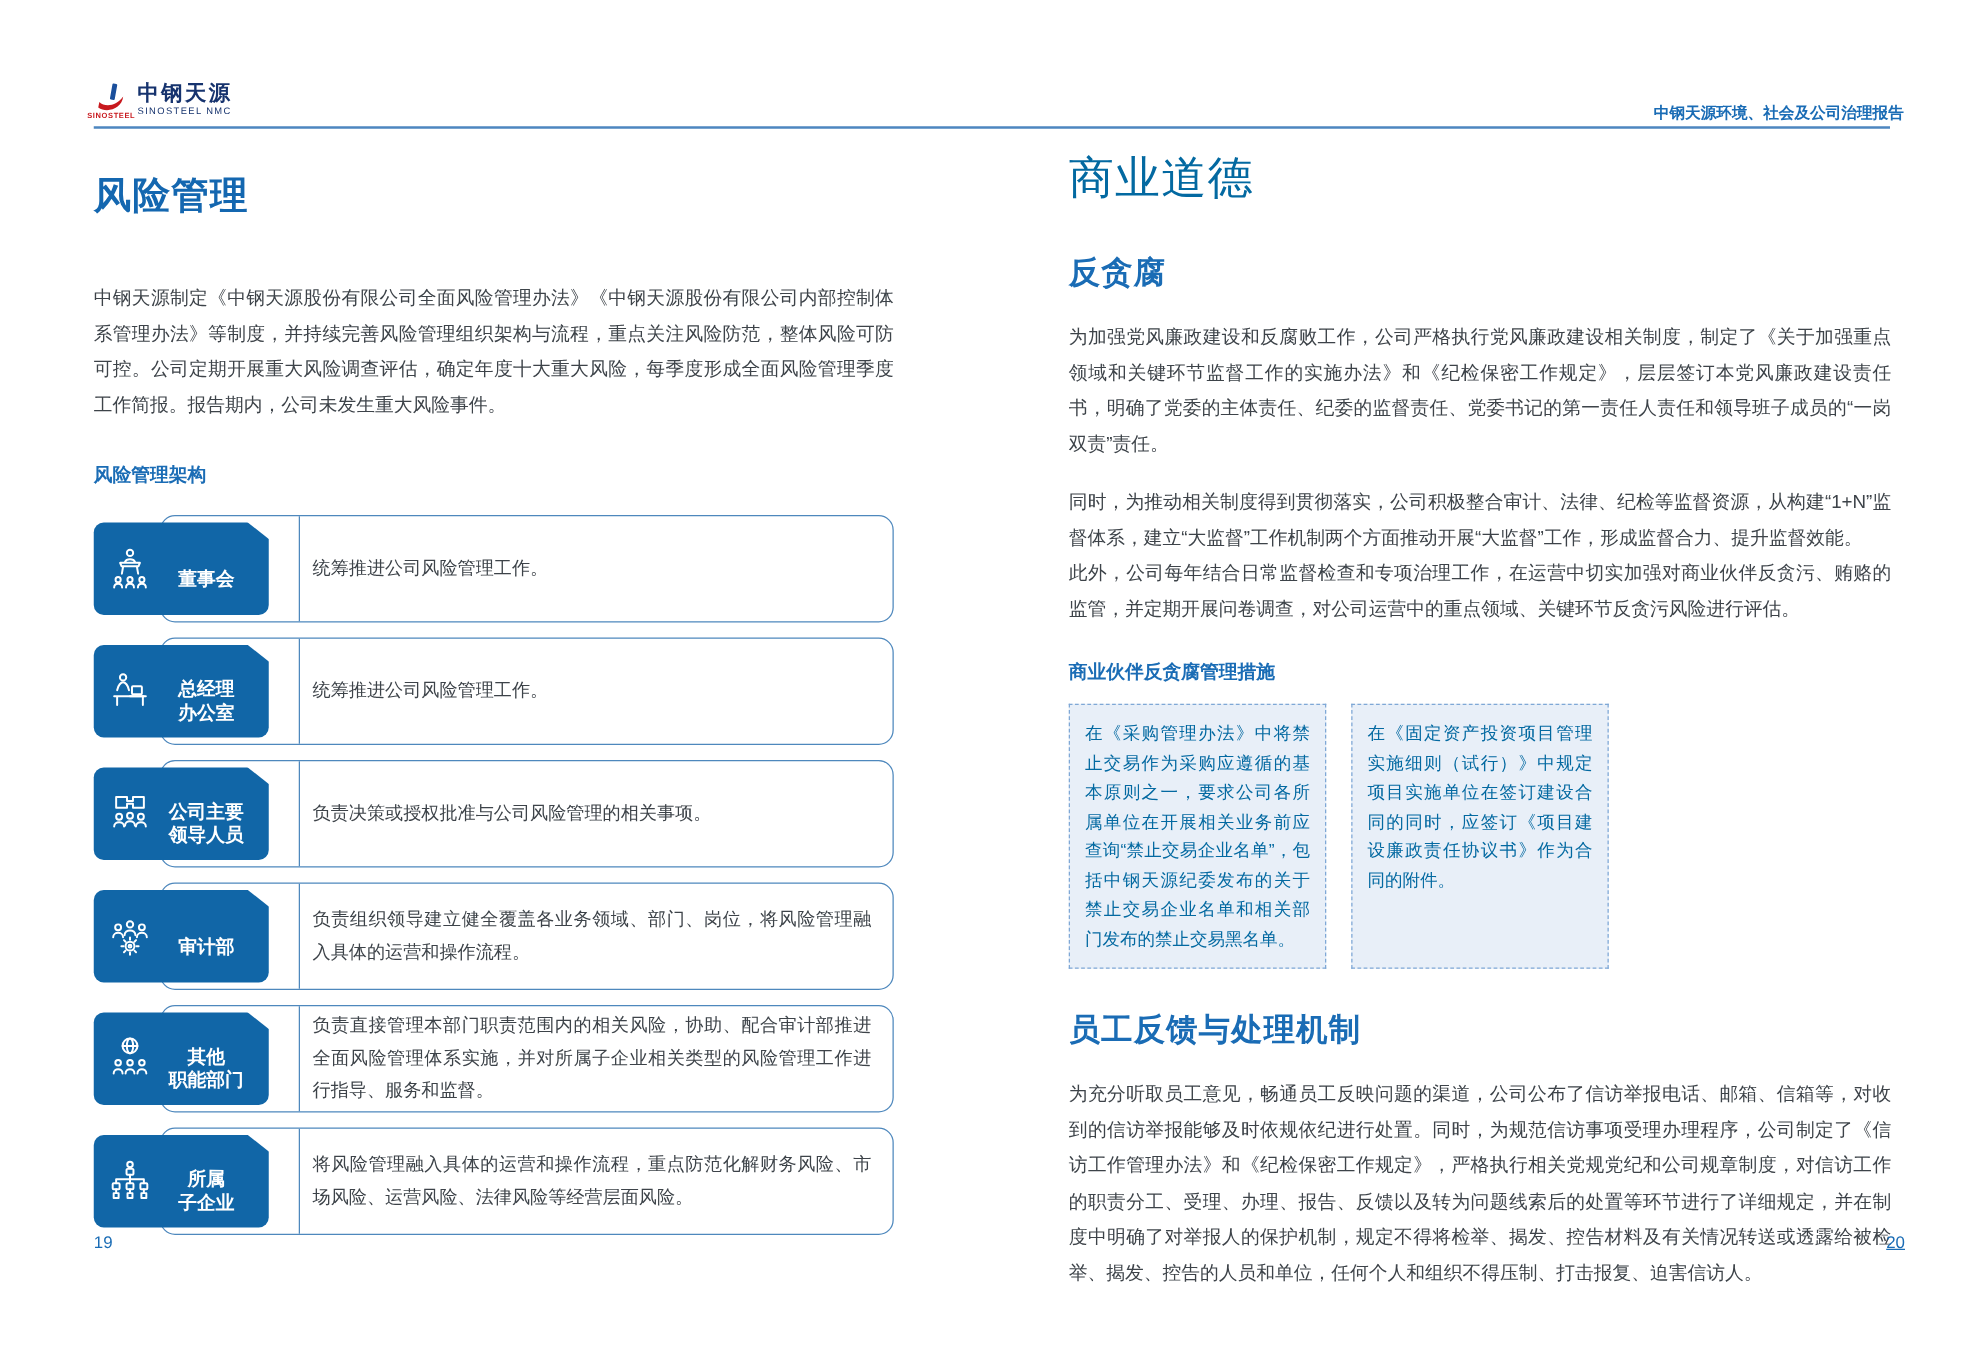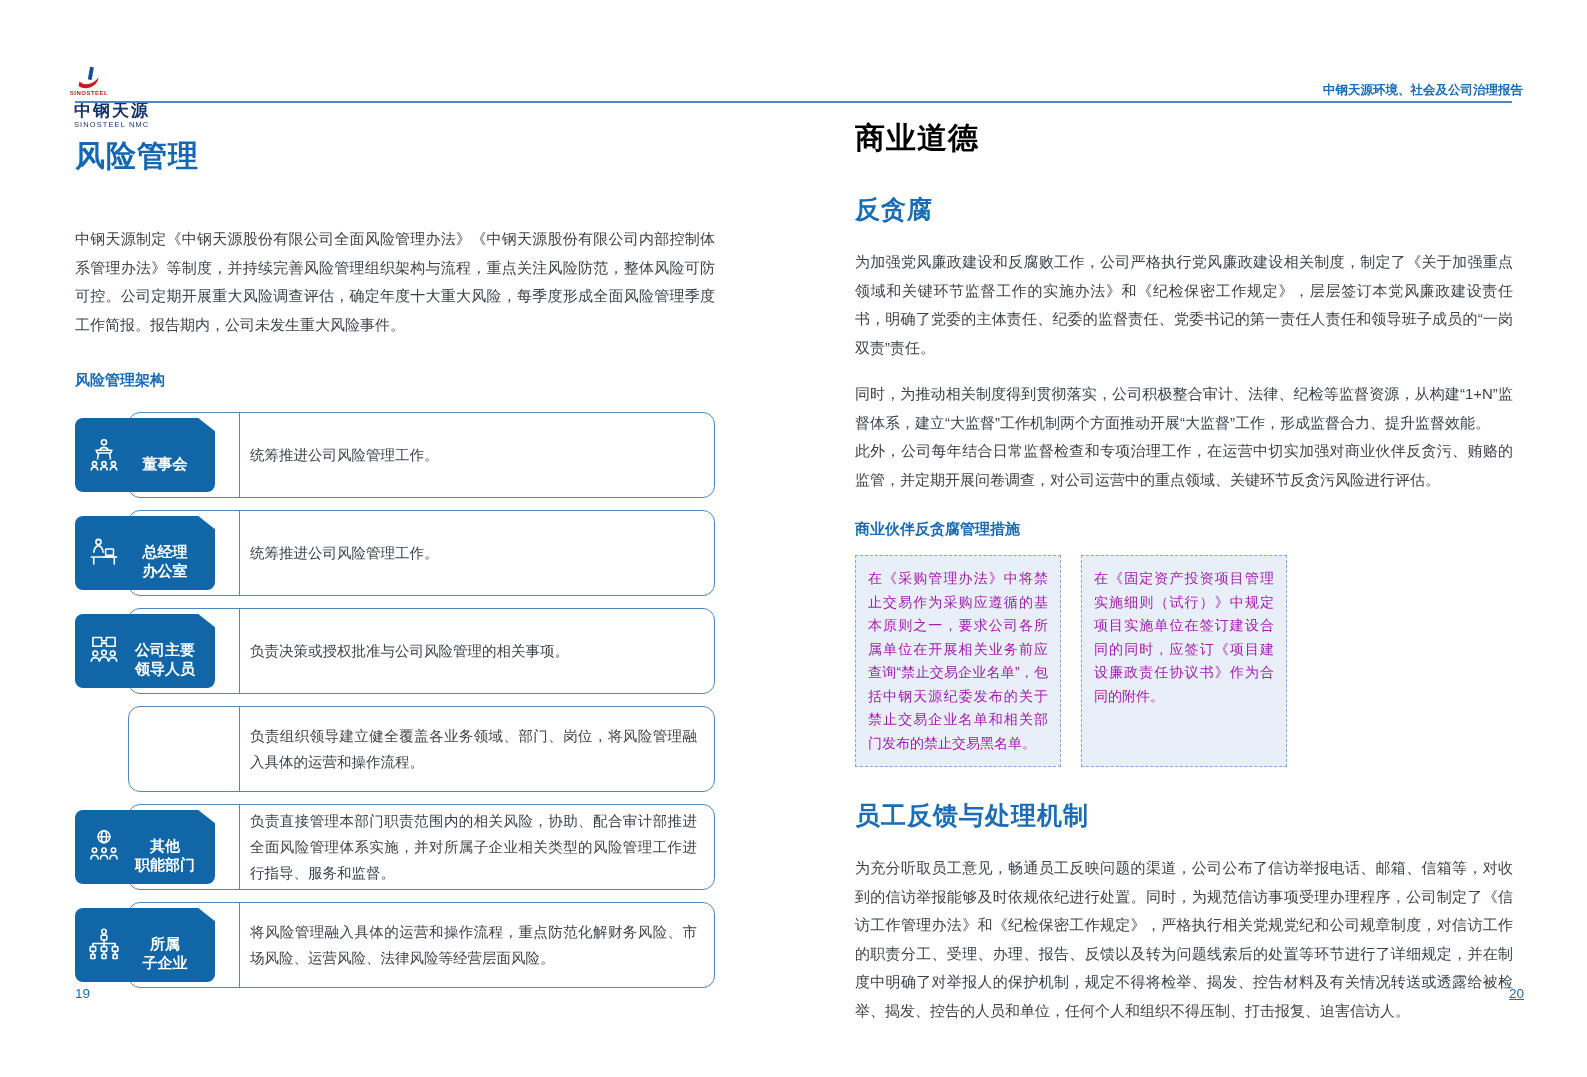--- a/index.html
+++ b/index.html
@@ -1,51 +1,51 @@
 <!DOCTYPE html>
 <html><head>
 <meta charset="utf-8">
 <style>
   html,body{margin:0;padding:0;background:#ffffff;}
   .page{position:relative;width:1587px;height:1077px;background:#ffffff;overflow:hidden;
         font-family:"Liberation Sans","DejaVu Sans",sans-serif;color:#3d4349;}
   
-  .logo{position:absolute;left:74px;top:66px;display:flex;align-items:flex-start;gap:6px;flex-direction:column;}
+  .logo{position:absolute;left:74px;top:66px;display:flex;align-items:flex-start;gap:6px;}
   .logo-mark{width:30px;display:flex;flex-direction:column;align-items:center;}
   .logo-mark .sub{font-size:6px;color:#c8191e;font-weight:700;letter-spacing:.5px;margin-top:-2px;}
   .logo-text .cn{font-size:17px;font-weight:700;color:#16336e;letter-spacing:2px;line-height:18px;}
   .logo-text .en{font-size:7.5px;color:#16336e;letter-spacing:1.1px;line-height:9px;}
   .report-title{position:absolute;right:64px;top:82px;font-size:12.5px;font-weight:700;color:#1a6cb5;}
   .head-rule{position:absolute;left:75px;right:75px;top:101px;height:2px;background:#4d86c0;}
   
   .left-col{position:absolute;left:75px;top:136px;width:640px;}
   .right-col{position:absolute;left:855px;top:118px;width:658px;}
   h1.l{font-size:30px;font-weight:800;color:#1467b0;margin:0 0 0 0;letter-spacing:1px;}
-  h1.r{font-size:30px;font-weight:700;color:#000000;margin:0;letter-spacing:1px;}
+  h1.r{font-size:36px;font-weight:400;color:#0369a1;margin:0;letter-spacing:1px;}
   h2.r{font-size:25px;font-weight:700;color:#1a6cb5;margin:0;letter-spacing:1px;}
   .body-p{font-size:15px;line-height:28.5px;text-align:justify;color:#3d4349;margin:0;}
   .mini-label{font-size:15px;font-weight:600;color:#1a6cb5;}
   
   .org{margin-top:22px;}
   .org-row{position:relative;height:86px;margin-bottom:12px;}
   .org-outline{position:absolute;left:53px;right:0;top:0;bottom:0;border:1px solid #4e88bd;border-radius:12px;}
   .org-outline::before{content:"";position:absolute;left:110px;top:0;bottom:0;border-left:1px solid #4e88bd;}
   .org-desc{position:absolute;left:175px;right:18px;top:0;bottom:0;display:flex;align-items:center;
             font-size:14.5px;line-height:26px;text-align:justify;color:#3d4349;}
   .org-tag{position:absolute;left:0;top:6px;width:140px;height:74px;background:#1166a7;border-radius:8px;
            display:flex;align-items:center;z-index:2;}
   .org-tag::after{content:"";position:absolute;top:-1px;right:-1px;width:0;height:0;
            border-top:15px solid #ffffff;border-left:19px solid transparent;}
   .org-tag .ic{width:38px;height:38px;margin-left:10px;flex:0 0 auto;}
   .org-tag .lbl{flex:1;text-align:center;color:#ffffff;font-size:15px;font-weight:700;
            line-height:19px;white-space:pre-line;padding-right:8px;margin-top:16px;}
   
   .measures{display:flex;gap:20px;margin-top:16px;}
   .mbox{width:206px;height:212px;box-sizing:border-box;background:#e8eff8;border:1.5px dashed #7fa8d6;
-        padding:11px 12px;font-size:14px;line-height:23.5px;text-align:justify;color:#a21caf;}
+        padding:11px 12px;font-size:14px;line-height:23.5px;text-align:justify;color:#0369a1;}
   
   .pagenum{position:absolute;top:986px;font-size:13.5px;color:#1a6cb5;}
   .pagenum.pl{left:75px;} .pagenum.pr{right:63px;text-decoration:underline;}
 </style>
 </head>
 <body>
 
 <div class="page">
 
   <div class="logo">
@@ -121,20 +121,34 @@
               <path d="M30 37c0-6 10-6 10 0"></path>
           </svg>
           <div class="lbl">公司主要
 领导人员</div>
         </div>
       </div>
 
       <div class="org-row">
         <div class="org-outline"></div>
         <div class="org-desc">负责组织领导建立健全覆盖各业务领域、部门、岗位，将风险管理融入具体的运营和操作流程。</div>
+        <div class="org-tag">
+          <svg class="ic" viewBox="0 0 48 48" fill="none" stroke="#fff" stroke-width="2" stroke-linecap="round" stroke-linejoin="round">
+            <circle cx="12" cy="15" r="3"></circle>
+              <path d="M7 25c0-6 10-6 10 0"></path>
+            <circle cx="36" cy="15" r="3"></circle>
+              <path d="M31 25c0-6 10-6 10 0"></path>
+            <circle cx="24" cy="12" r="3.2"></circle>
+              <path d="M18.5 23c0-6.5 11-6.5 11 0"></path>
+            <circle cx="24" cy="34" r="4.5"></circle>
+              <circle cx="24" cy="34" r="1.4"></circle>
+            <path d="M24 27.5v-2.2M24 40.5v2.2M17.5 34h-2.2M30.5 34h2.2M19.5 29.5l-1.6-1.6M28.5 38.5l1.6 1.6M19.5 38.5l-1.6 1.6M28.5 29.5l1.6-1.6"></path>
+          </svg>
+          <div class="lbl">审计部</div>
+        </div>
       </div>
 
       <div class="org-row">
         <div class="org-outline"></div>
         <div class="org-desc">负责直接管理本部门职责范围内的相关风险，协助、配合审计部推进全面风险管理体系实施，并对所属子企业相关类型的风险管理工作进行指导、服务和监督。</div>
         <div class="org-tag">
           <svg class="ic" viewBox="0 0 48 48" fill="none" stroke="#fff" stroke-width="2" stroke-linecap="round" stroke-linejoin="round">
             <circle cx="24" cy="11" r="7.5"></circle>
               <ellipse cx="24" cy="11" rx="3.2" ry="7.5"></ellipse>
               <path d="M16.5 11h15"></path>

